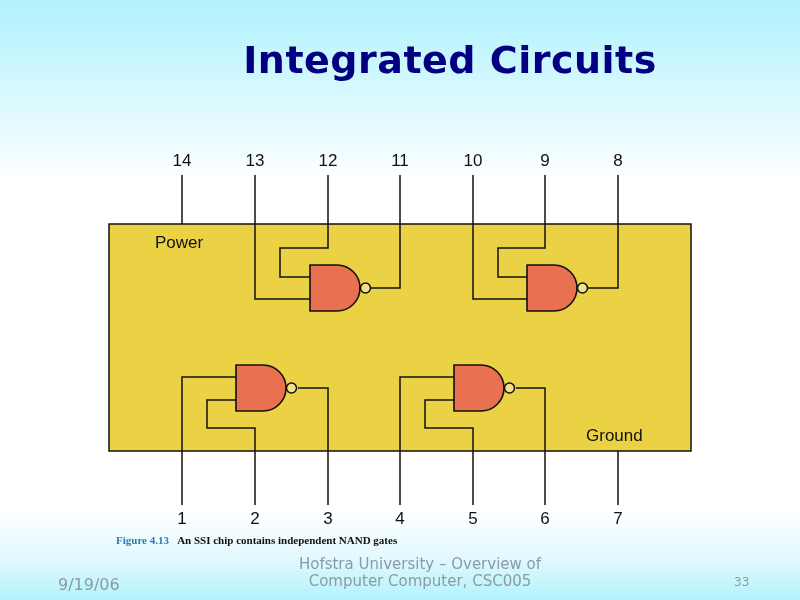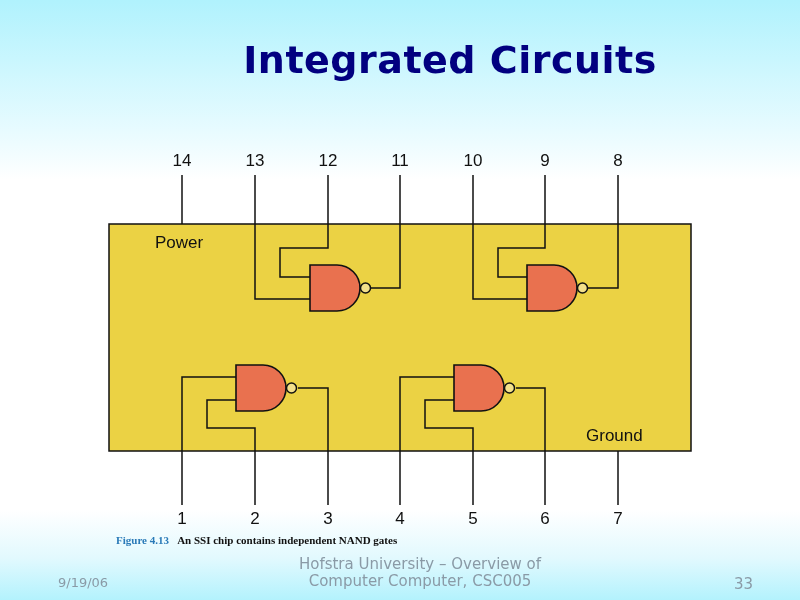--- a/index.html
+++ b/index.html
@@ -16,29 +16,29 @@
   svg.diagram { position: absolute; left: 0; top: 0; }
   .pin-label { font-family: "Liberation Sans", sans-serif; font-size: 17px; fill: #111; }
   .chip-label { font-family: "Liberation Sans", sans-serif; font-size: 17px; fill: #111; }
   .caption {
     position: absolute; left: 116px; top: 534px;
     font-family: Liberation Serif, serif; font-size: 11px; font-weight: bold; color: #111;
     white-space: nowrap;
   }
   .caption .fig { color: #2a7ab8; margin-right: 6px; }
   .footer-date {
-    position: absolute; left: 58px; top: 575px; font-size: 13px; color: #8a9aa6;
+    position: absolute; left: 58px; top: 575px; font-size: 16px; color: #8a9aa6;
     font-family: "DejaVu Sans", sans-serif;
   }
   .footer-center {
     position: absolute; left: 280px; width: 280px; top: 556px; text-align: center;
     font-size: 15px; color: #8a9aa6; line-height: 17px; font-family: "DejaVu Sans", sans-serif;
   }
   .footer-page {
-    position: absolute; left: 734px; top: 575px; font-size: 15px; color: #8a9aa6;
+    position: absolute; left: 734px; top: 575px; font-size: 12px; color: #8a9aa6;
     font-family: "DejaVu Sans", sans-serif;
   }
 </style>
 </head>
 <body>
 
 <div class="title">Integrated Circuits</div>
 
 <svg class="diagram" width="800" height="600">
 

